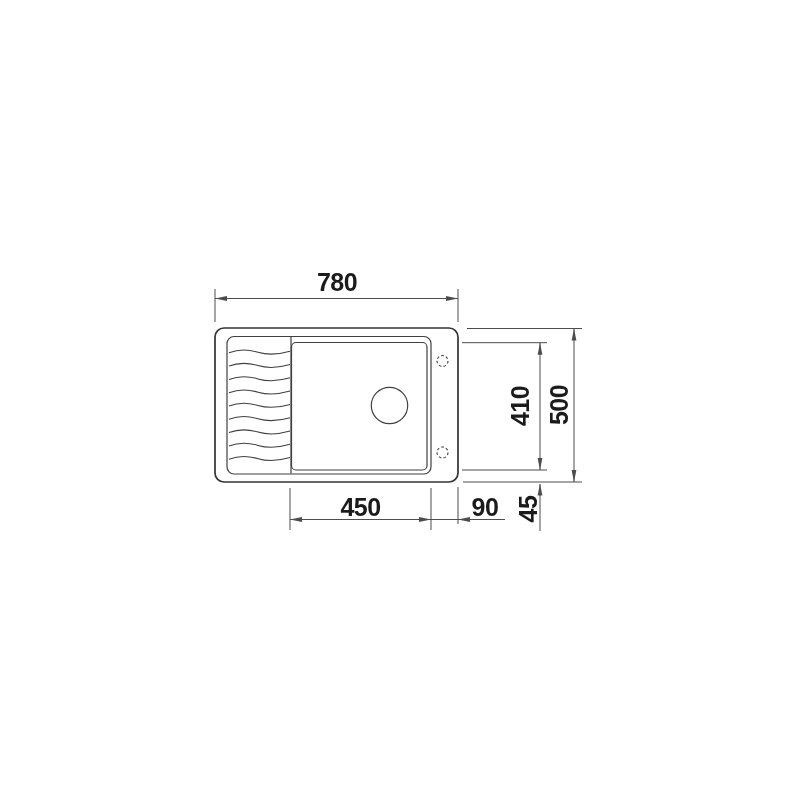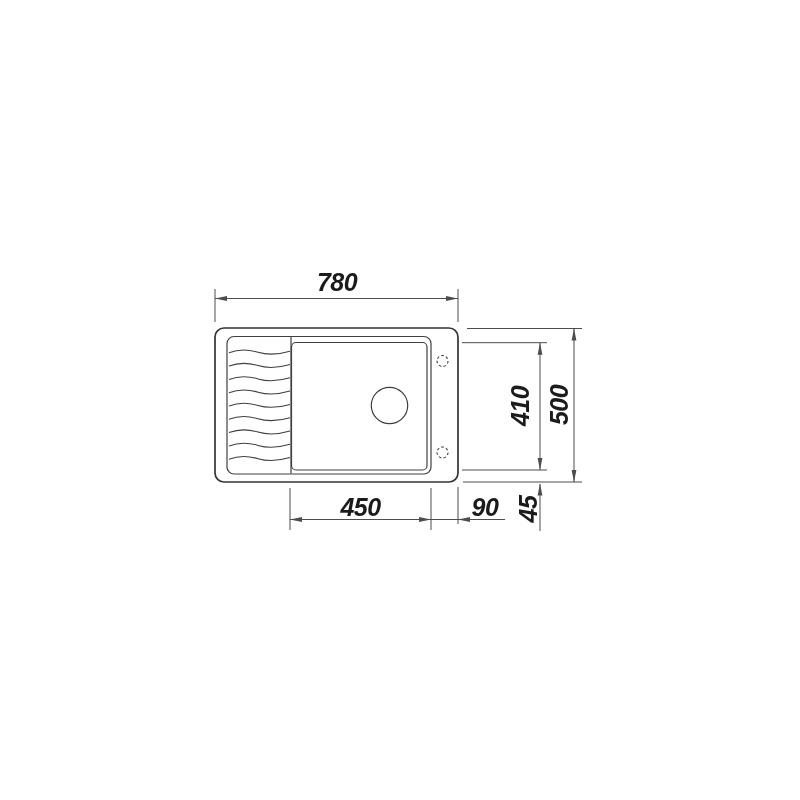--- a/index.html
+++ b/index.html
@@ -3,21 +3,21 @@
 <meta charset="utf-8">
 <style>
   html, body {
     margin: 0;
     padding: 0;
     background: var(--c-background, #ffffff);
     width: 800px;
     height: 800px;
     overflow: hidden;
   }
-  figure { margin: 0; font-style: italic; }
+  figure { margin: 0; }
   svg { display: block; }
 
   .outline  { fill: #ffffff; stroke: var(--c-outline, #333); stroke-width: 1.7px; }
   .inner    { fill: none;    stroke: var(--c-detail, #404040); stroke-width: 1.2px; }
   .wave     { fill: none;    stroke: var(--c-detail, #404040); stroke-width: 1.05px; }
   .hole     { fill: none;    stroke: var(--c-detail, #404040); stroke-width: 1.2px; }
   .dashed   { fill: none;    stroke: var(--c-detail, #404040); stroke-width: 1.1px; stroke-dasharray: 2.6 2.2; }
   .dim      { fill: none;    stroke: var(--c-dimension, #4d4d4d); stroke-width: 1px; }
   .arrow    { fill: var(--c-dimension, #4d4d4d); stroke: none; }
   .dim-label {

